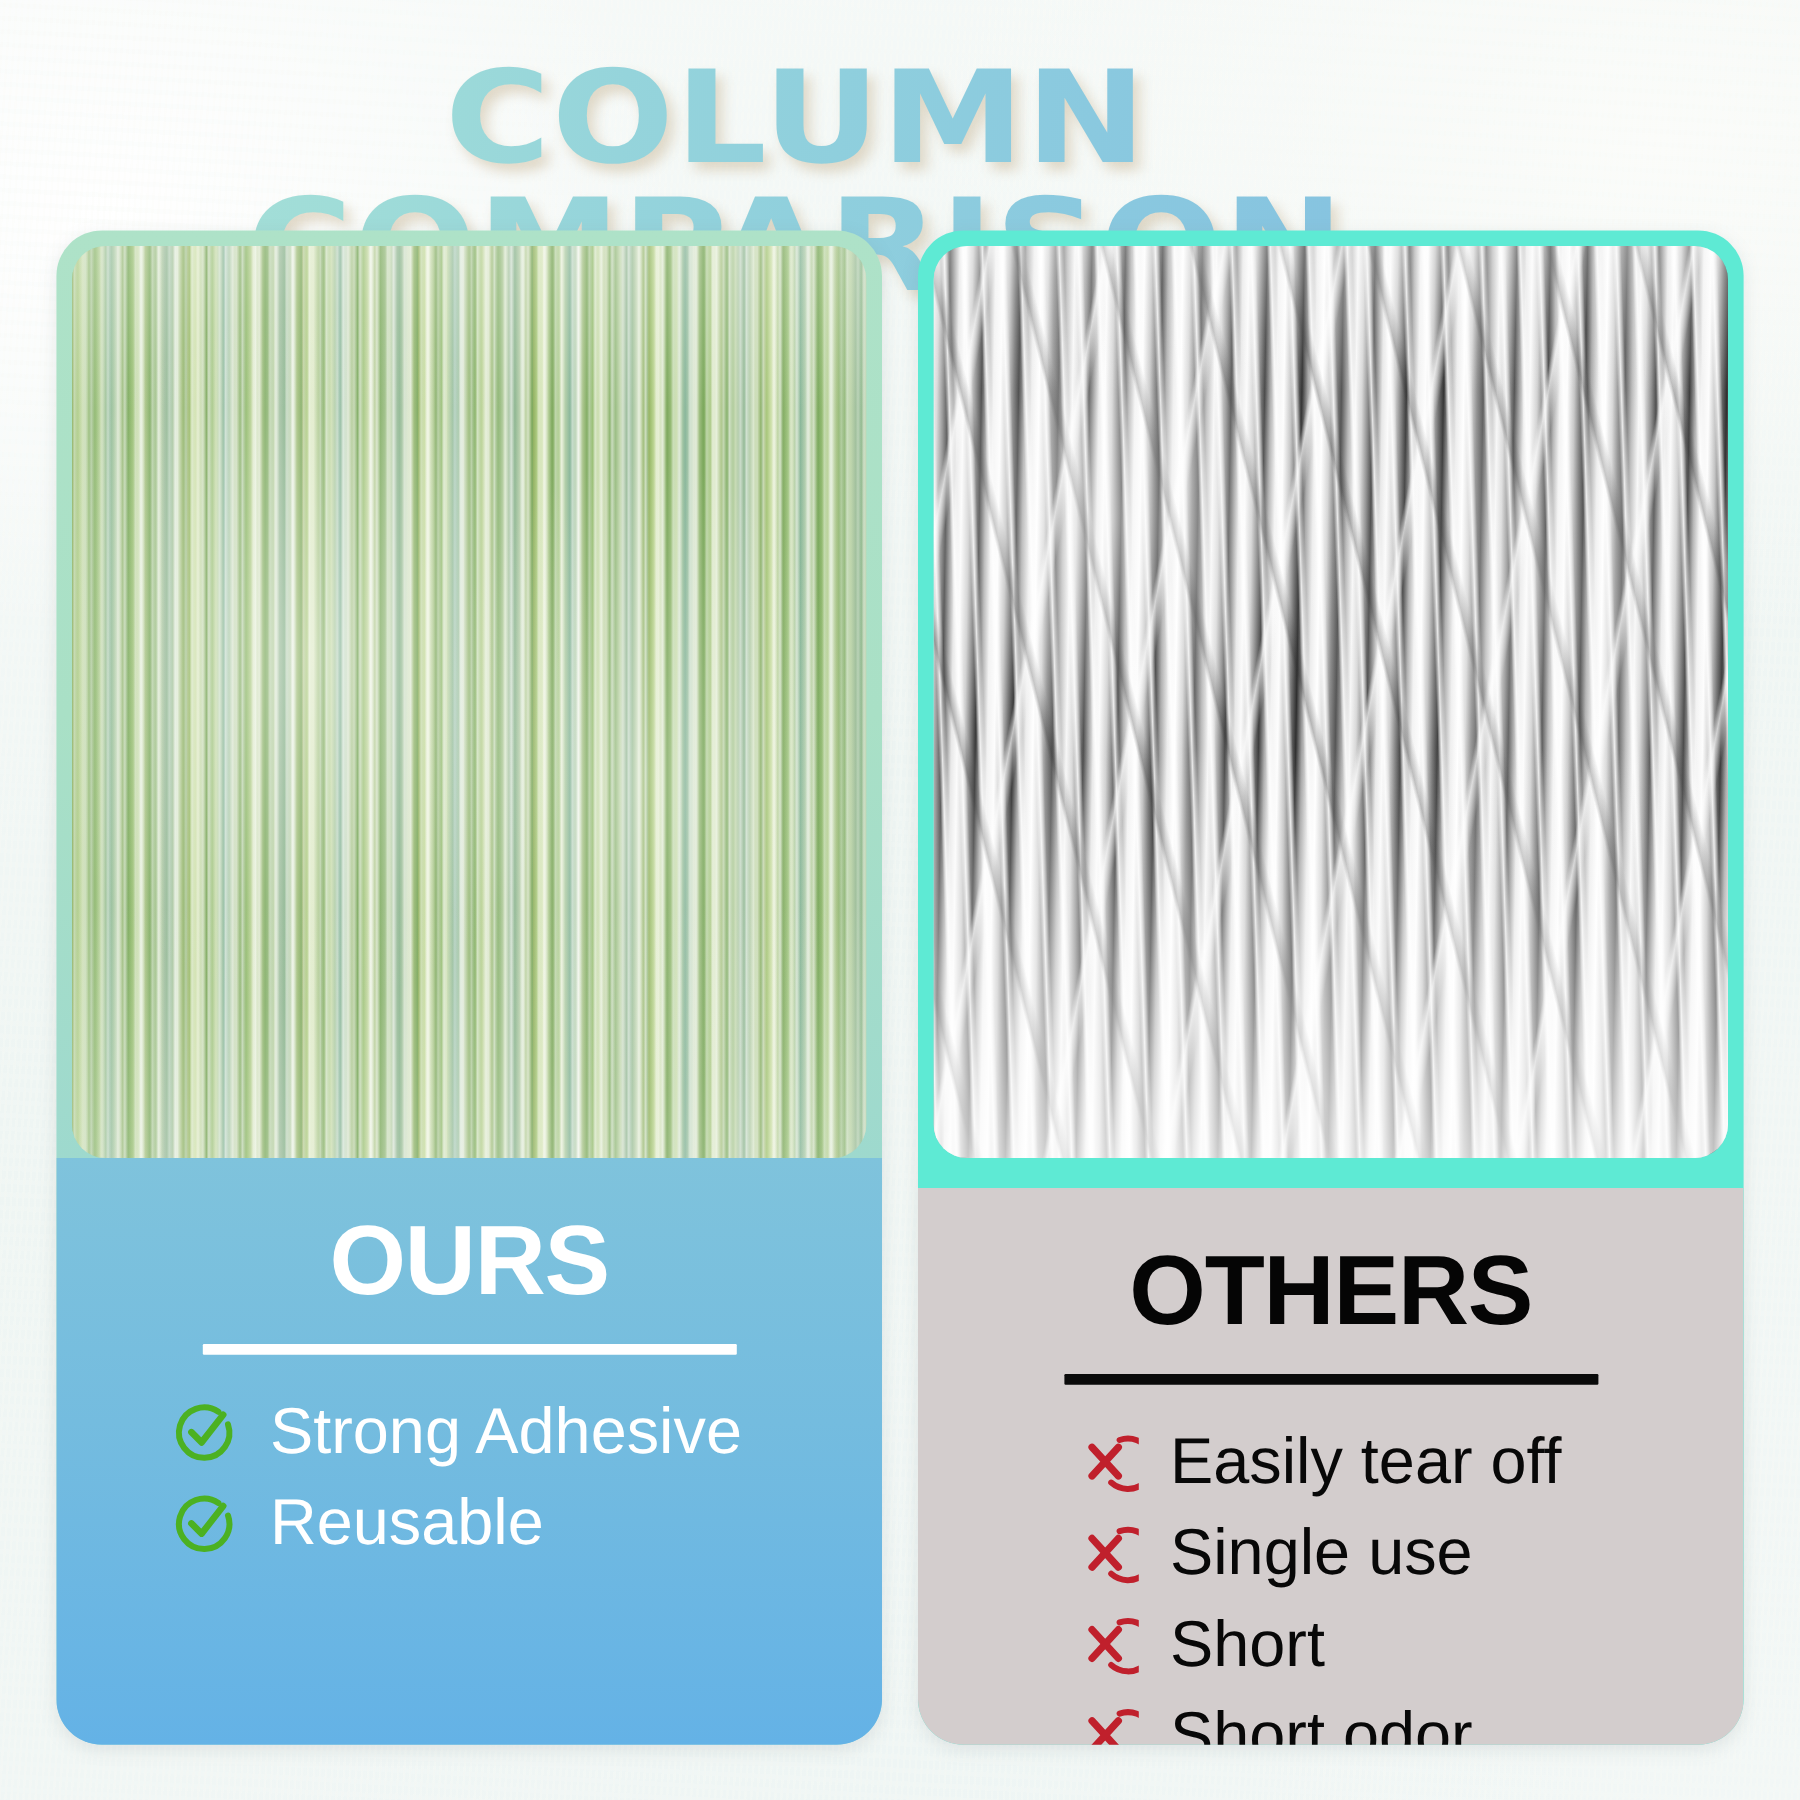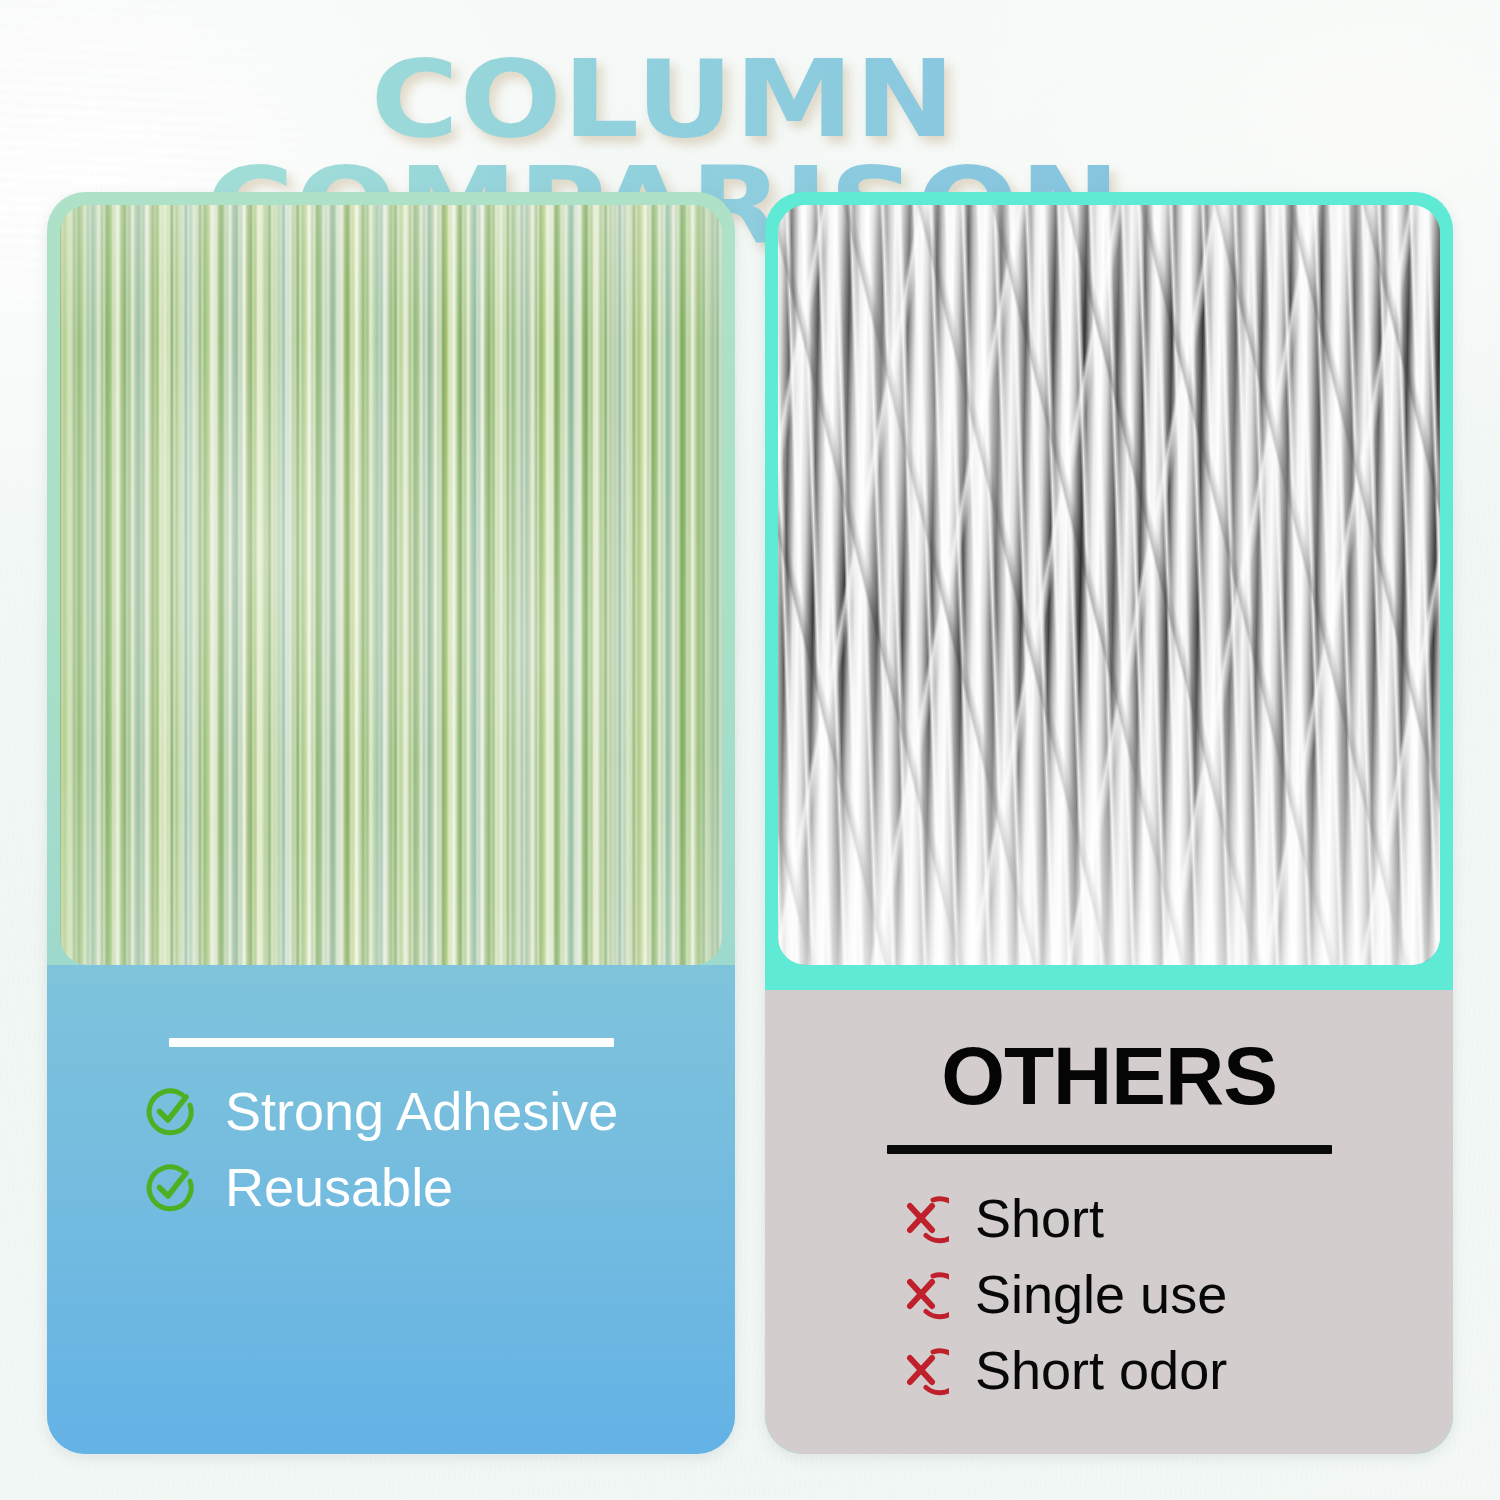--- a/index.html
+++ b/index.html
@@ -262,20 +262,21 @@
   <span class="title">COLUMN COMPARISON</span>
 </div>
 
 <div class="panels">
 
   <div class="card card-ours">
 
     <div class="photo photo-green"></div>
 
     <div class="content content-ours">
+      <div class="heading heading-ours">OURS</div>
       <div class="rule rule-ours"></div>
 
       <ul class="feature-list">
 
         <li class="feature-row feature-row-ours">
           <svg class="mark" viewBox="0 0 56 56">
             <path d="M47 22 A21 21 0 1 1 39 11.5" fill="none" stroke="#4cb122" stroke-width="5" stroke-linecap="round"></path>
             <path d="M16.5 28.5 L25 37 L43 14" fill="none" stroke="#4cb122" stroke-width="5.5" stroke-linecap="round" stroke-linejoin="round"></path>
           </svg>
           <span class="feature-label label-ours">Strong Adhesive</span>
@@ -298,45 +299,53 @@
   <div class="card card-others">
 
     <div class="photo photo-silver"></div>
 
     <div class="content content-others">
       <div class="heading heading-others">OTHERS</div>
       <div class="rule rule-others"></div>
 
       <ul class="feature-list">
 
-
         <li class="feature-row feature-row-others">
           <svg class="mark" viewBox="0 0 56 56">
             <path d="M40 10 A21 21 0 1 1 33 45.5" fill="none" stroke="#c0202c" stroke-width="5" stroke-linecap="round"></path>
             <path d="M17 16 L39 40" fill="none" stroke="#c0202c" stroke-width="6" stroke-linecap="round"></path>
             <path d="M39 16 L17 40" fill="none" stroke="#c0202c" stroke-width="6" stroke-linecap="round"></path>
           </svg>
-          <span class="feature-label label-others">Short</span>
+          <span class="feature-label label-others">Easily tear off</span>
         </li>
 
         <li class="feature-row feature-row-others">
           <svg class="mark" viewBox="0 0 56 56">
             <path d="M40 10 A21 21 0 1 1 33 45.5" fill="none" stroke="#c0202c" stroke-width="5" stroke-linecap="round"></path>
             <path d="M17 16 L39 40" fill="none" stroke="#c0202c" stroke-width="6" stroke-linecap="round"></path>
             <path d="M39 16 L17 40" fill="none" stroke="#c0202c" stroke-width="6" stroke-linecap="round"></path>
           </svg>
           <span class="feature-label label-others">Single use</span>
         </li>
 
         <li class="feature-row feature-row-others">
           <svg class="mark" viewBox="0 0 56 56">
             <path d="M40 10 A21 21 0 1 1 33 45.5" fill="none" stroke="#c0202c" stroke-width="5" stroke-linecap="round"></path>
             <path d="M17 16 L39 40" fill="none" stroke="#c0202c" stroke-width="6" stroke-linecap="round"></path>
             <path d="M39 16 L17 40" fill="none" stroke="#c0202c" stroke-width="6" stroke-linecap="round"></path>
           </svg>
+          <span class="feature-label label-others">Short</span>
+        </li>
+
+        <li class="feature-row feature-row-others">
+          <svg class="mark" viewBox="0 0 56 56">
+            <path d="M40 10 A21 21 0 1 1 33 45.5" fill="none" stroke="#c0202c" stroke-width="5" stroke-linecap="round"></path>
+            <path d="M17 16 L39 40" fill="none" stroke="#c0202c" stroke-width="6" stroke-linecap="round"></path>
+            <path d="M39 16 L17 40" fill="none" stroke="#c0202c" stroke-width="6" stroke-linecap="round"></path>
+          </svg>
           <span class="feature-label label-others">Short odor</span>
         </li>
 
       </ul>
     </div>
   </div>
 
 </div>
 
 </body></html>

